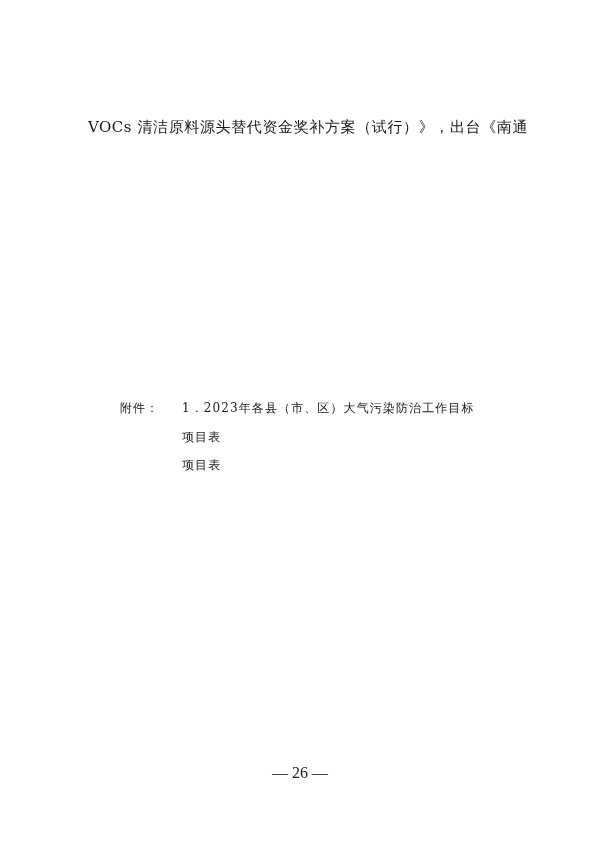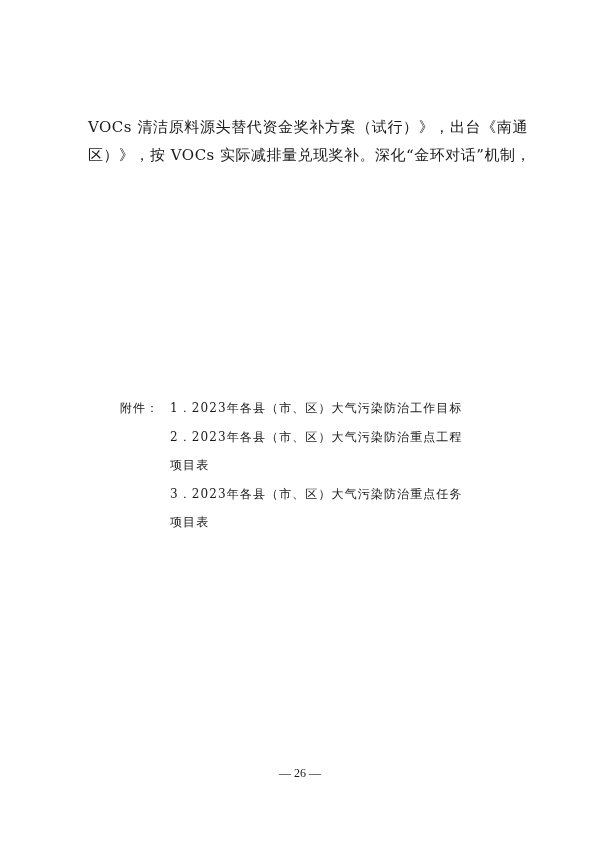--- a/index.html
+++ b/index.html
@@ -52,58 +52,50 @@
       display: flex;
     }
     .att-label {
       width: 50px;
       flex: none;
       letter-spacing: 1px;
     }
     .att-text {
       flex: 1;
       letter-spacing: 1.1px;
+      margin-left: 12px;
     }
     .page-number {
       position: absolute;
       left: 0;
       width: 600px;
       top: 763px;
       text-align: center;
       font-family: "Liberation Serif", serif;
-      font-size: 12px;
+      font-size: 16px;
       line-height: 20px;
     }
   </style>
 </head>
 <body>
 
 <div class="page">
 
   <div class="body-text">
     <div class="line">VOCs 清洁原料源头替代资金奖补方案（试行）》，出台《南通</div>
-    <div class="line">区）》，按 VOCs 实际减排量兑现奖补。深化“金环对话”机制，</div>
   </div>
 
   <div class="attachments">
     <div class="att-row">
       <span class="att-label">附件：</span>
       <span class="att-text">1．2023年各县（市、区）大气污染防治工作目标</span>
     </div>
     <div class="att-row">
       <span class="att-label"></span>
-      <span class="att-text">2．2023年各县（市、区）大气污染防治重点工程</span>
-    </div>
-    <div class="att-row">
-      <span class="att-label"></span>
       <span class="att-text">项目表</span>
-    </div>
-    <div class="att-row">
-      <span class="att-label"></span>
-      <span class="att-text">3．2023年各县（市、区）大气污染防治重点任务</span>
     </div>
     <div class="att-row">
       <span class="att-label"></span>
       <span class="att-text">项目表</span>
     </div>
   </div>
 
   <div class="page-number">— 26 —</div>
 
 </div>

